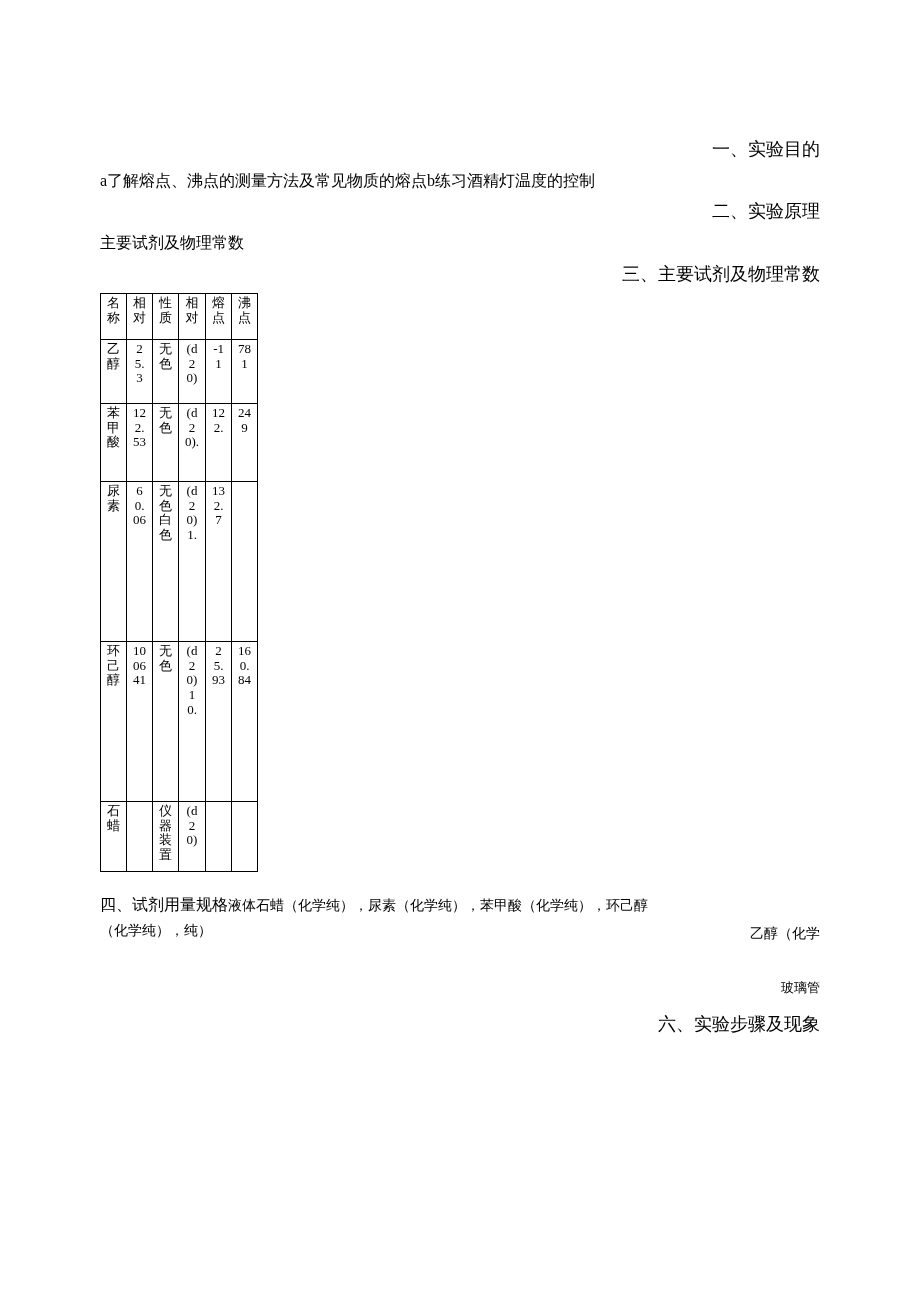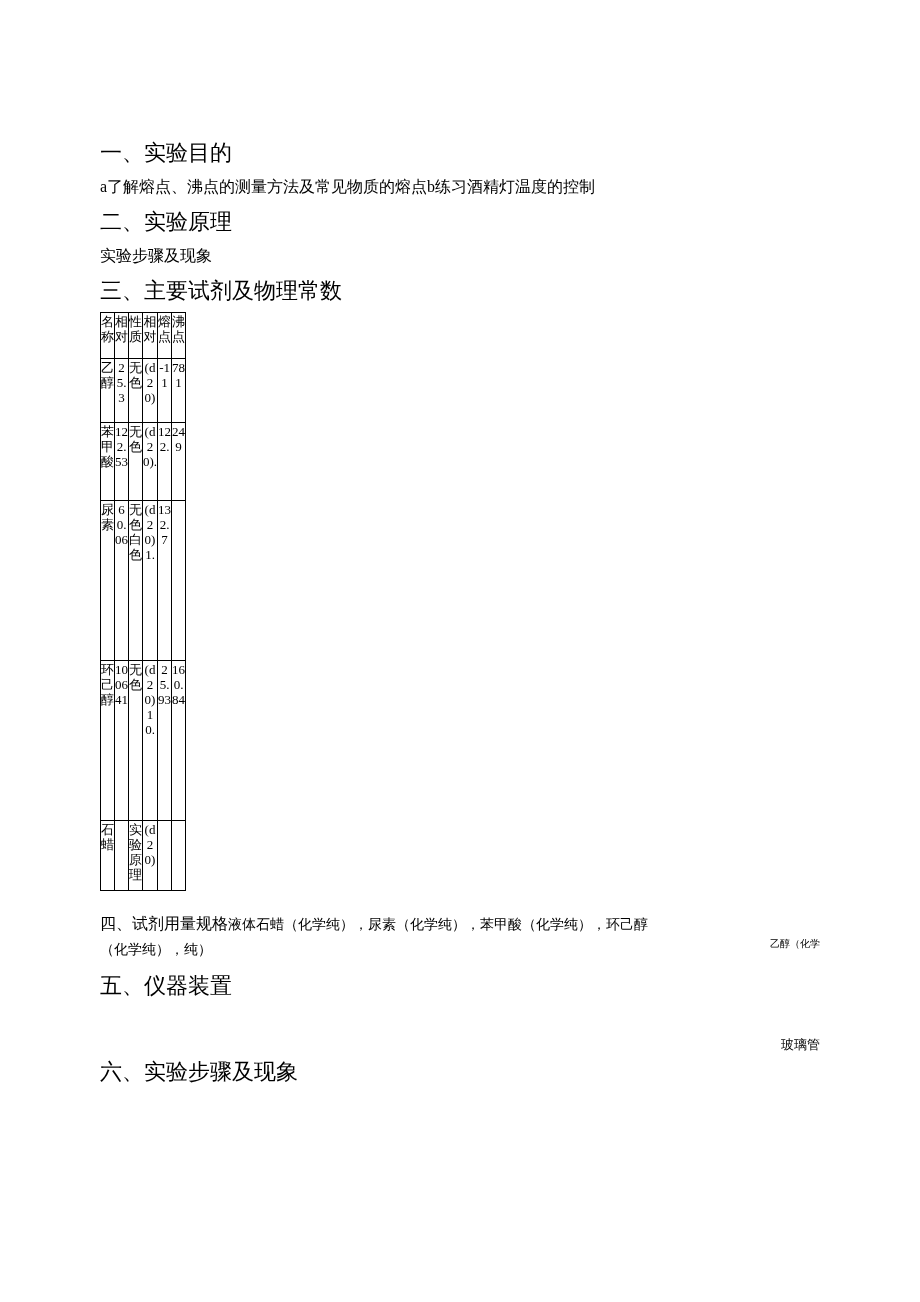--- a/index.html
+++ b/index.html
@@ -10,43 +10,44 @@
     body {
       width: 920px;
       background: #fff;
       font-family: "SimSun", "宋体", serif;
       font-size: 16px;
       color: #000;
       padding: 135px 100px 60px 100px;
       line-height: 1.6;
     }
     .section-title {
-      font-size: 22px;
+      font-size: 18px;
       margin-bottom: 4px;
+      text-align: right;
     }
     .body-text {
       font-size: 16px;
       margin-bottom: 4px;
     }
     .reagent-table {
       border-collapse: collapse;
       margin-top: 4px;
       margin-bottom: 20px;
       table-layout: fixed;
     }
     .reagent-table td {
       border: 1px solid #000;
       width: 14px;
       vertical-align: top;
       text-align: center;
       font-size: 13px;
       line-height: 1.15;
       word-break: break-all;
       white-space: normal;
-      padding: 2px 0;
+      padding: 2px 6px;
       overflow: hidden;
     }
     .reagent-table tr.head td {
       height: 46px;
     }
     .reagent-table tr.r1 td {
       height: 64px;
     }
     .reagent-table tr.r2 td {
       height: 78px;
@@ -66,50 +67,50 @@
       margin-top: 20px;
     }
     .inline-flow {
       font-size: 16px;
     }
     .smaller {
       font-size: 14px;
     }
     .float-right {
       float: right;
-      font-size: 10px;
+      font-size: 14px;
+      margin-top: 6px;
     }
     .clear {
       clear: both;
     }
     .sec5 {
       margin-top: 6px;
     }
     .sec5-body {
       margin-top: 6px;
       margin-left: 4px;
     }
     .glass-tube {
       float: right;
       font-size: 13px;
       margin-top: 26px;
     }
     .sec6 {
-      margin-top: 0;
-      font-family: Liberation Mono, monospace;
+      margin-top: 12px;
     }
   </style>
 </head>
 <body>
 
 <div class="section-title">一、实验目的</div>
 <div class="body-text">a了解熔点、沸点的测量方法及常见物质的熔点b练习酒精灯温度的控制</div>
 
 <div class="section-title">二、实验原理</div>
-<div class="body-text">实验步骤及现象</div>
+<div class="body-text">主要试剂及物理常数</div>
 
 <div class="section-title">三、主要试剂及物理常数</div>
 
 <table class="reagent-table">
   <tbody>
       <tr class="head">
     <td>名称</td>
     <td>相对</td>
     <td>性质</td>
     <td>相对</td>
@@ -144,41 +145,40 @@
     <td>环己醇</td>
     <td>100641</td>
     <td>无色</td>
     <td>(d20)10.</td>
     <td>25.93</td>
     <td>160.84</td>
   </tr>
   <tr class="r5">
     <td>石蜡</td>
     <td></td>
-    <td>实验原理</td>
+    <td>仪器装置</td>
     <td>(d20)</td>
     <td></td>
     <td></td>
   </tr>
 </tbody>
   </table>
 
 <div class="section4-wrap">
   <div class="inline-flow">
     <span>四、试剂用量规格</span><span class="smaller">液体石蜡（化学纯），尿素（化学纯），苯甲酸（化学纯），环己醇</span>
   </div>
   <div>
     <span class="smaller">（化学纯），纯）</span>
     <span class="float-right">乙醇（化学</span>
   </div>
   <div class="clear"></div>
 </div>
 
 <div class="sec5">
-  <div class="section-title">五、仪器装置</div>
   <div class="sec5-body">
     <span class="glass-tube">玻璃管</span>
   </div>
   <div class="clear"></div>
 </div>
 
 <div class="sec6">
   <div class="section-title">六、实验步骤及现象</div>
 </div>
 

